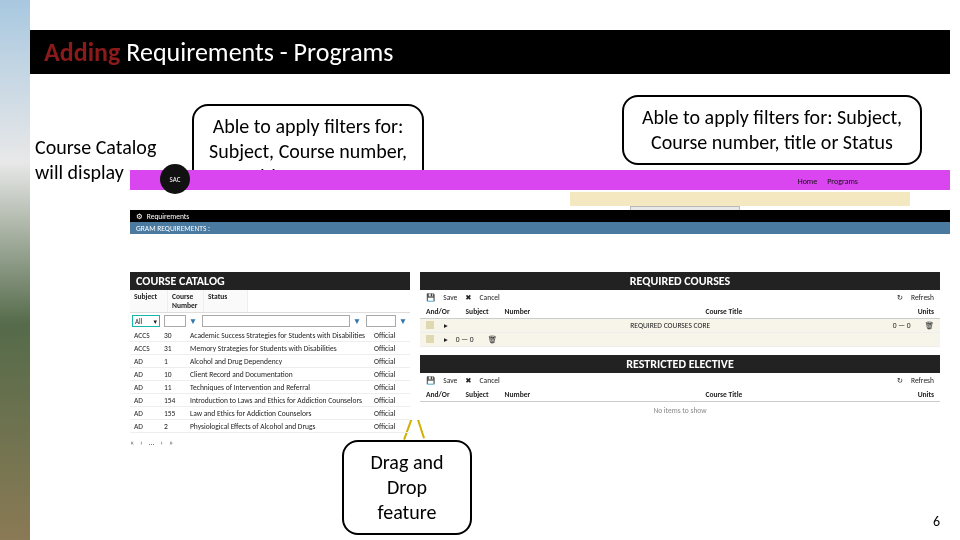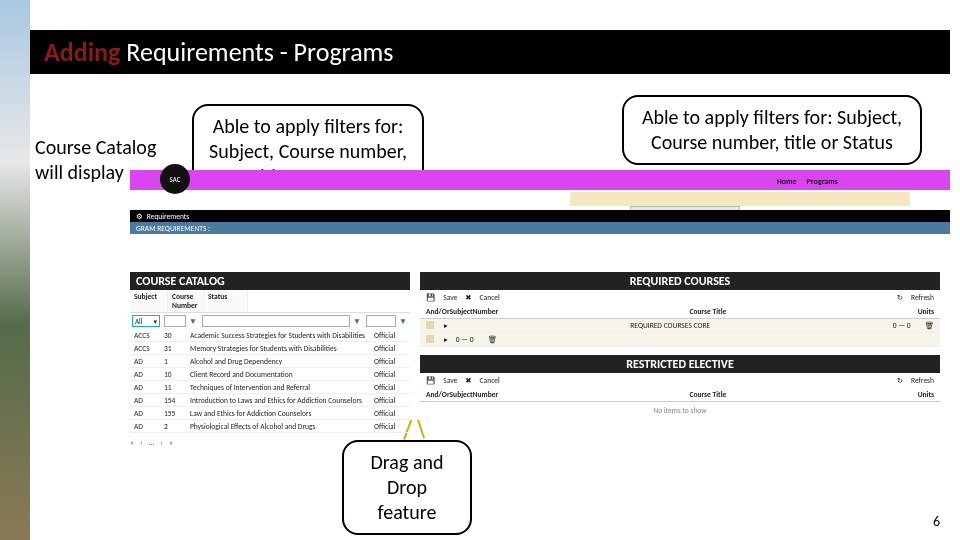--- a/index.html
+++ b/index.html
@@ -30,21 +30,21 @@
 
   .page-num { position: absolute; right: 20px; bottom: 10px; font-size: 14px; }
 
   
   .app {
     position: absolute; left: 130px; top: 170px; width: 820px; height: 250px;
     font-size: 8.5px; color: #222; background: #fff;
   }
   .hdr-bar { position: absolute; top: 0; left: 0; right: 0; height: 20px; background: #d946ef; }
   .logo-badge { position: absolute; left: 30px; top: -6px; width: 30px; height: 30px; border-radius: 50%; background: #111; color:#fff; display:flex;align-items:center;justify-content:center;font-size:7px;}
-  .top-links { position: absolute; right: 112px; top: 6px; display:flex; gap:10px; font-size:8px; color:#111;font-weight:bold;}
+  .top-links { position: absolute; right: 92px; top: 6px; display:flex; gap:10px; font-size:8px; color:#111;}
   .mustard-bar { position: absolute; left: 440px; top: 22px; width: 340px; height: 14px; background: #f3e8c0; }
   .btn-group { position: absolute; left: 500px; top: 36px; width: 110px; height: 12px; background:#e8e8e8; border:1px solid #bbb; display:flex;align-items:center;justify-content:center;font-size:7px;}
 
   .black-strip { position: absolute; left: 0; top: 40px; right: 0; height: 12px; background: #000; color:#fff; padding-left:6px; font-size:7.5px; display:flex;align-items:center;}
   .blue-strip  { position: absolute; left: 0; top: 52px; right: 0; height: 12px; background: #4a7aa0; color:#fff; padding-left:6px; font-size:7.5px; display:flex;align-items:center;}
 
   .tabs { position: absolute; left: 0; top: 78px; display: flex; gap: 4px; }
   .tab { padding: 2px 10px; font-size: 12px; background: #e6e6e6; margin-top: 47px; }
   .tab.active { background: #4a7aa0; color: #fff; }
 
@@ -64,21 +64,21 @@
   table.cat { width:100%; border-collapse:collapse; font-size:7.5px; }
   table.cat td { padding:1.5px 4px; border-bottom:1px solid #eee; }
   table.cat td:nth-child(1){width:30px;} table.cat td:nth-child(2){width:26px;} table.cat td:nth-child(4){width:40px;}
 
   .pager { display:flex; gap:6px; padding-top:4px; font-size:8px; color:#555; align-items:center;}
 
   .tool-row { display:flex; gap:8px; padding:3px 6px; font-size:7.5px; align-items:center;}
   .tool-row .spacer{flex:1;}
   .refresh { font-size:7.5px;}
 
-  .col-hdr { display:flex; padding:2px 6px; font-size:7.5px; font-weight:bold; gap:0; border-bottom:1px solid #ccc;}
+  .col-hdr { display:flex; padding:2px 6px; font-size:7.5px; font-weight:bold; gap:16px; border-bottom:1px solid #ccc;}
   .col-hdr .flex1{flex:1;}
 
   .req-row { display:flex; padding:2px 6px; font-size:7.5px; gap:8px; background:#f7f4ea; border-bottom:1px solid #eee;}
   .req-row .bar{display:inline-block;width:8px;height:8px;background:#e0d8b0;margin-right:2px;}
   .req-row .flex1{flex:1;}
 
   .restricted-hdr { margin-top:8px;}
   .emptymsg { padding:4px 6px; font-size:7.5px; color:#888;}
 
   

